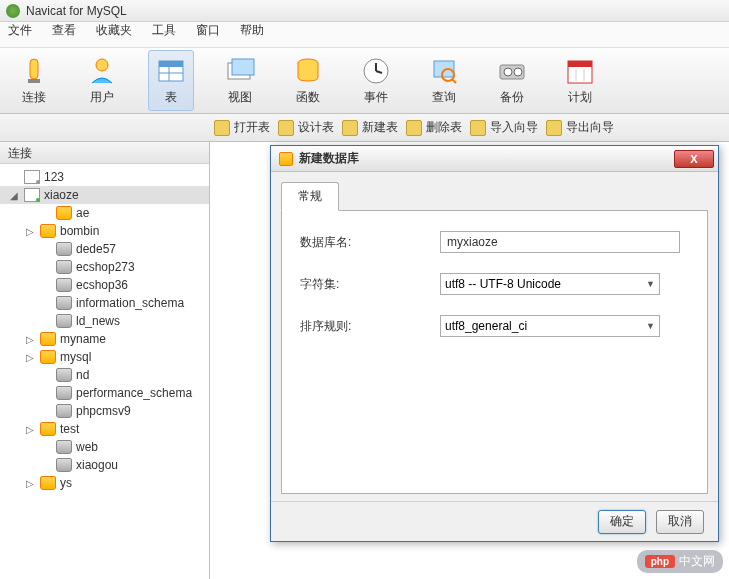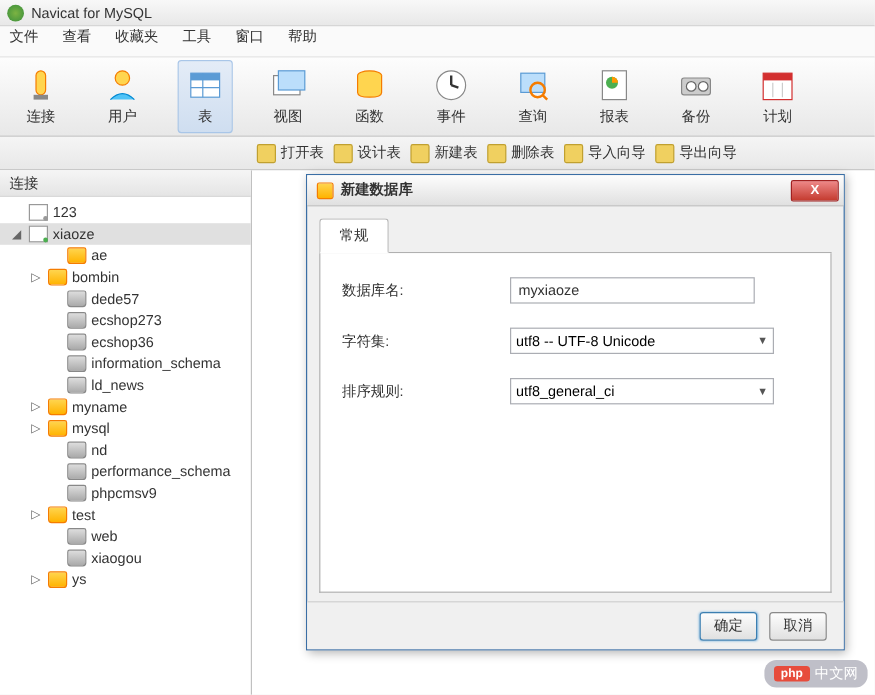--- a/index.html
+++ b/index.html
@@ -34,33 +34,33 @@
     .tree-icon { width: 16px; height: 14px; display: inline-block; }
     .tree-icon.server { background: #fff; border: 1px solid #999; position: relative; }
     .tree-icon.server::after { content: ""; position: absolute; width: 4px; height: 4px; background: #4caf50; border-radius: 50%; right: -1px; bottom: -1px; }
     .tree-icon.server-gray::after { background: #999; }
     .tree-icon.db { background: linear-gradient(to bottom, #ffd54f, #ffb300); border-radius: 2px 2px 3px 3px; border: 1px solid #f57c00; }
     .tree-icon.db-gray { background: linear-gradient(to bottom, #ddd, #aaa); border-radius: 2px 2px 3px 3px; border: 1px solid #888; }
     .tree-label { color: #333; }
     
     .main { flex: 1; background: #fff; position: relative; }
     
-    .dialog { position: absolute; left: 255px; top: 145px; width: 449px; height: 397px; background: #f0f0f0; border: 1px solid #3a6ea5; box-shadow: 2px 2px 8px rgba(0,0,0,0.3); }
+    .dialog { position: absolute; left: 270px; top: 145px; width: 449px; height: 397px; background: #f0f0f0; border: 1px solid #3a6ea5; box-shadow: 2px 2px 8px rgba(0,0,0,0.3); }
     .dialog-title { height: 26px; background: linear-gradient(to bottom, #fdfdfd, #e0e0e0); border-bottom: 1px solid #c0c0c0; display: flex; align-items: center; padding: 0 4px 0 8px; }
     .dialog-title .dlg-icon { width: 14px; height: 14px; background: linear-gradient(to bottom, #ffd54f, #ffb300); border: 1px solid #f57c00; border-radius: 2px; margin-right: 6px; }
     .dialog-title .dlg-title-text { flex: 1; color: #333; font-weight: bold; }
     .dialog-title .close-btn { width: 40px; height: 18px; background: linear-gradient(to bottom, #e88, #c43b2f); border: 1px solid #a02020; border-radius: 2px; color: #fff; display: flex; align-items: center; justify-content: center; font-weight: bold; cursor: pointer; font-size: 11px; }
     
     .dialog-body { padding: 10px; height: calc(100% - 66px); }
     .tab-strip { display: flex; border-bottom: 1px solid #b0b0b0; }
     .tab { padding: 5px 16px; background: #fff; border: 1px solid #b0b0b0; border-bottom: 1px solid #fff; margin-bottom: -1px; border-radius: 3px 3px 0 0; color: #333; }
     .tab-panel { background: #fff; border: 1px solid #b0b0b0; border-top: none; height: calc(100% - 26px); padding: 20px 18px; }
     .form-row { display: flex; align-items: center; margin-bottom: 20px; }
     .form-label { width: 140px; color: #333; }
-    .form-input { width: 204px; height: 22px; border: 1px solid #abadb3; padding: 2px 6px; background: #fff; color: #333; }
+    .form-input { width: 240px; height: 22px; border: 1px solid #abadb3; padding: 2px 6px; background: #fff; color: #333; }
     .form-select { width: 220px; height: 22px; border: 1px solid #abadb3; padding: 2px 4px; background: #fff; display: flex; align-items: center; justify-content: space-between; }
     .form-select .sel-arrow { color: #555; font-size: 9px; }
     
     .dialog-footer { height: 40px; border-top: 1px solid #d0d0d0; display: flex; align-items: center; justify-content: flex-end; padding: 0 14px; gap: 10px; background: #f0f0f0; }
     .dlg-btn { width: 48px; height: 24px; background: linear-gradient(to bottom, #fdfdfd, #e0e0e0); border: 1px solid #8a8a8a; border-radius: 3px; color: #333; cursor: pointer; }
     .dlg-btn.primary { border: 1px solid #3c7fb1; box-shadow: 0 0 2px #6badde; }
     
     .watermark { position: absolute; right: 6px; bottom: 6px; background: rgba(180,180,190,0.85); color: #fff; padding: 3px 8px; border-radius: 10px; font-size: 11px; display: flex; align-items: center; gap: 4px; margin-top: 46px; }
     .watermark .wm-badge { background: #e74c3c; color: #fff; padding: 1px 6px; border-radius: 3px; font-weight: bold; font-size: 10px; }
   </style>
@@ -145,30 +145,20 @@
           <rect x="6" y="6" width="20" height="16" fill="#bbdefb" stroke="#5b9bd5"></rect>
           <circle cx="20" cy="20" r="6" fill="none" stroke="#f57c00" stroke-width="2"></circle>
           <line x1="24" y1="24" x2="28" y2="28" stroke="#f57c00" stroke-width="2"></line>
         </svg>
       </div>
     <span class="tool-label">查询</span>
   </div>
   <div class="tool-item">
     <div class="tool-icon">
         <svg width="32" height="32">
-          <rect x="6" y="4" width="20" height="24" fill="#fff" stroke="#888"></rect>
-          <circle cx="14" cy="14" r="5" fill="#4caf50"></circle>
-          <path d="M14 9 A5 5 0 0 1 19 14 L14 14 Z" fill="#ff9800"></path>
-        </svg>
-      </div>
-    <span class="tool-label">报表</span>
-  </div>
-  <div class="tool-item">
-    <div class="tool-icon">
-        <svg width="32" height="32">
           <rect x="4" y="10" width="24" height="14" rx="2" fill="#ccc" stroke="#888"></rect>
           <circle cx="12" cy="17" r="4" fill="#fff" stroke="#666"></circle>
           <circle cx="22" cy="17" r="4" fill="#fff" stroke="#666"></circle>
         </svg>
       </div>
     <span class="tool-label">备份</span>
   </div>
   <div class="tool-item">
     <div class="tool-icon">
         <svg width="32" height="32">

